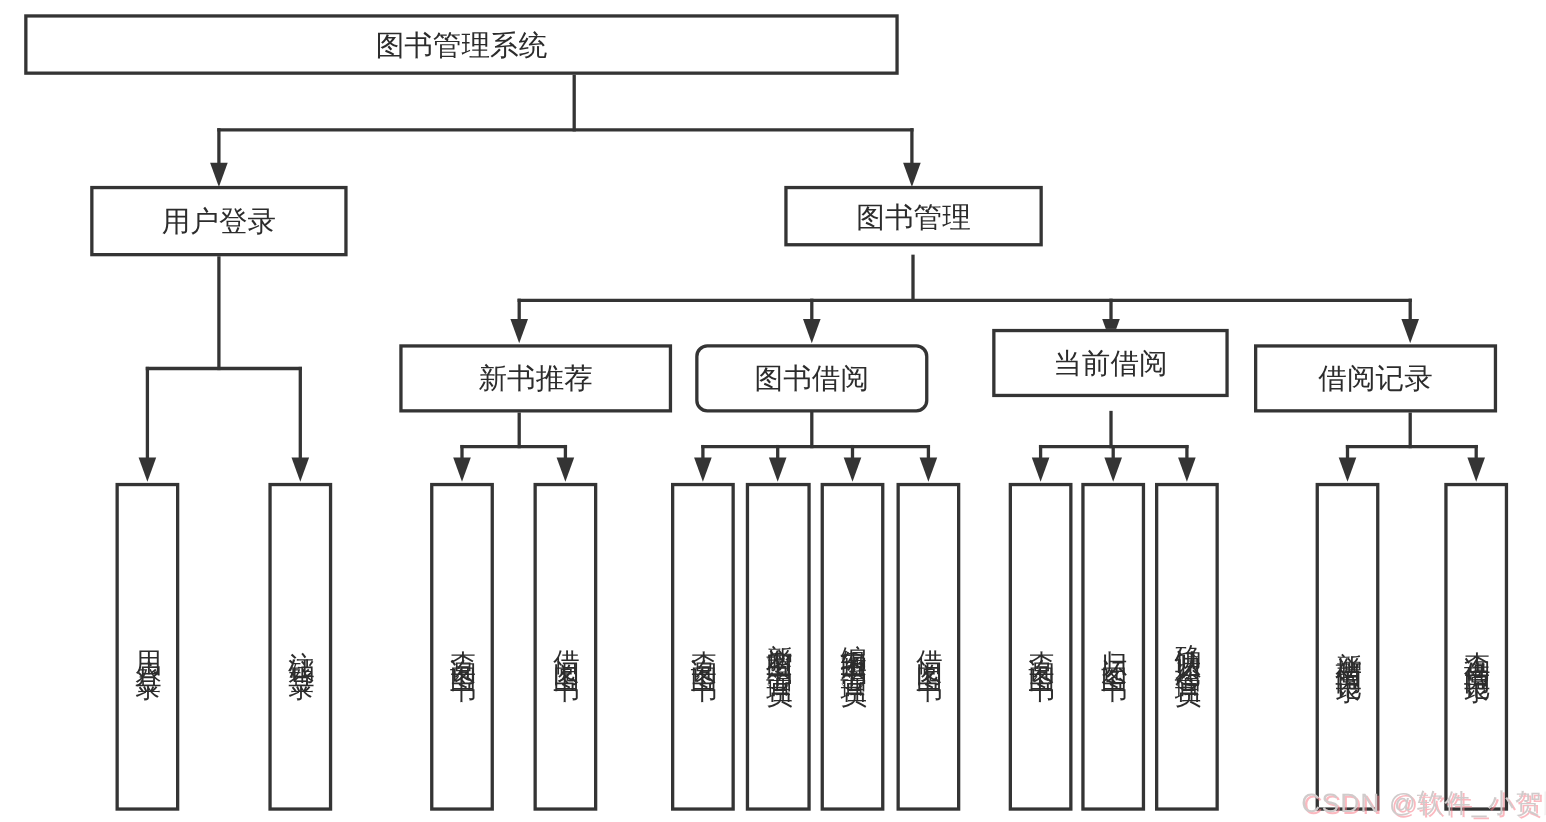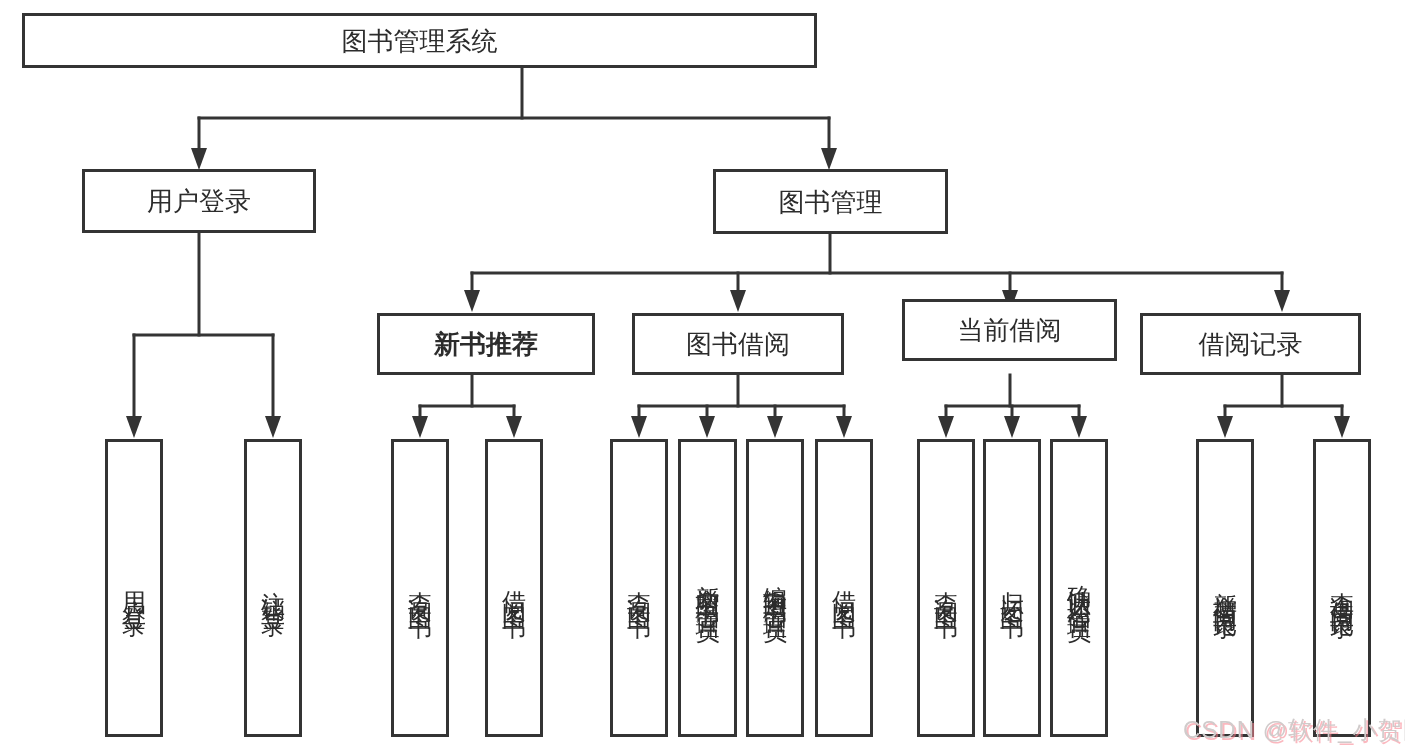--- a/index.html
+++ b/index.html
@@ -113,24 +113,24 @@
       <path d="M1071,416 L1087,416 L1079,438 Z"></path>
 
       <path d="M1217,416 L1233,416 L1225,438 Z"></path>
       <path d="M1334,416 L1350,416 L1342,438 Z"></path>
     </g>
   </svg>
 
   <div class="node" style="left:22px;top:13px;width:795px;height:55px;">图书管理系统</div>
 
   <div class="node" style="left:82px;top:169px;width:234px;height:64px;">用户登录</div>
-  <div class="node" style="left:713px;top:169px;width:235px;height:65px;">图书管理</div>
+  <div class="node" style="left:713px;top:169px;width:235px;height:55px;">图书管理</div>
 
-  <div class="node" style="left:377px;top:313px;width:218px;height:62px;font-weight:bold;">新书推荐</div>
-  <div class="node" style="left:632px;top:313px;width:212px;height:62px;">图书借阅</div>
+  <div class="node" style="left:363px;top:313px;width:248px;height:62px;">新书推荐</div>
+  <div class="node" style="left:632px;top:313px;width:212px;height:62px;border-radius:11px;">图书借阅</div>
   <div class="node" style="left:902px;top:299px;width:215px;height:62px;">当前借阅</div>
   <div class="node" style="left:1140px;top:313px;width:221px;height:62px;">借阅记录</div>
 
   <div class="node leaf" style="left:105px;top:439px;width:58px;height:298px;">用户登录</div>
   <div class="node leaf" style="left:244px;top:439px;width:58px;height:298px;">注销登录</div>
 
   <div class="node leaf" style="left:391px;top:439px;width:58px;height:298px;">查询图书</div>
   <div class="node leaf" style="left:485px;top:439px;width:58px;height:298px;">借阅图书</div>
 
   <div class="node leaf" style="left:610px;top:439px;width:58px;height:298px;">查询图书</div>

